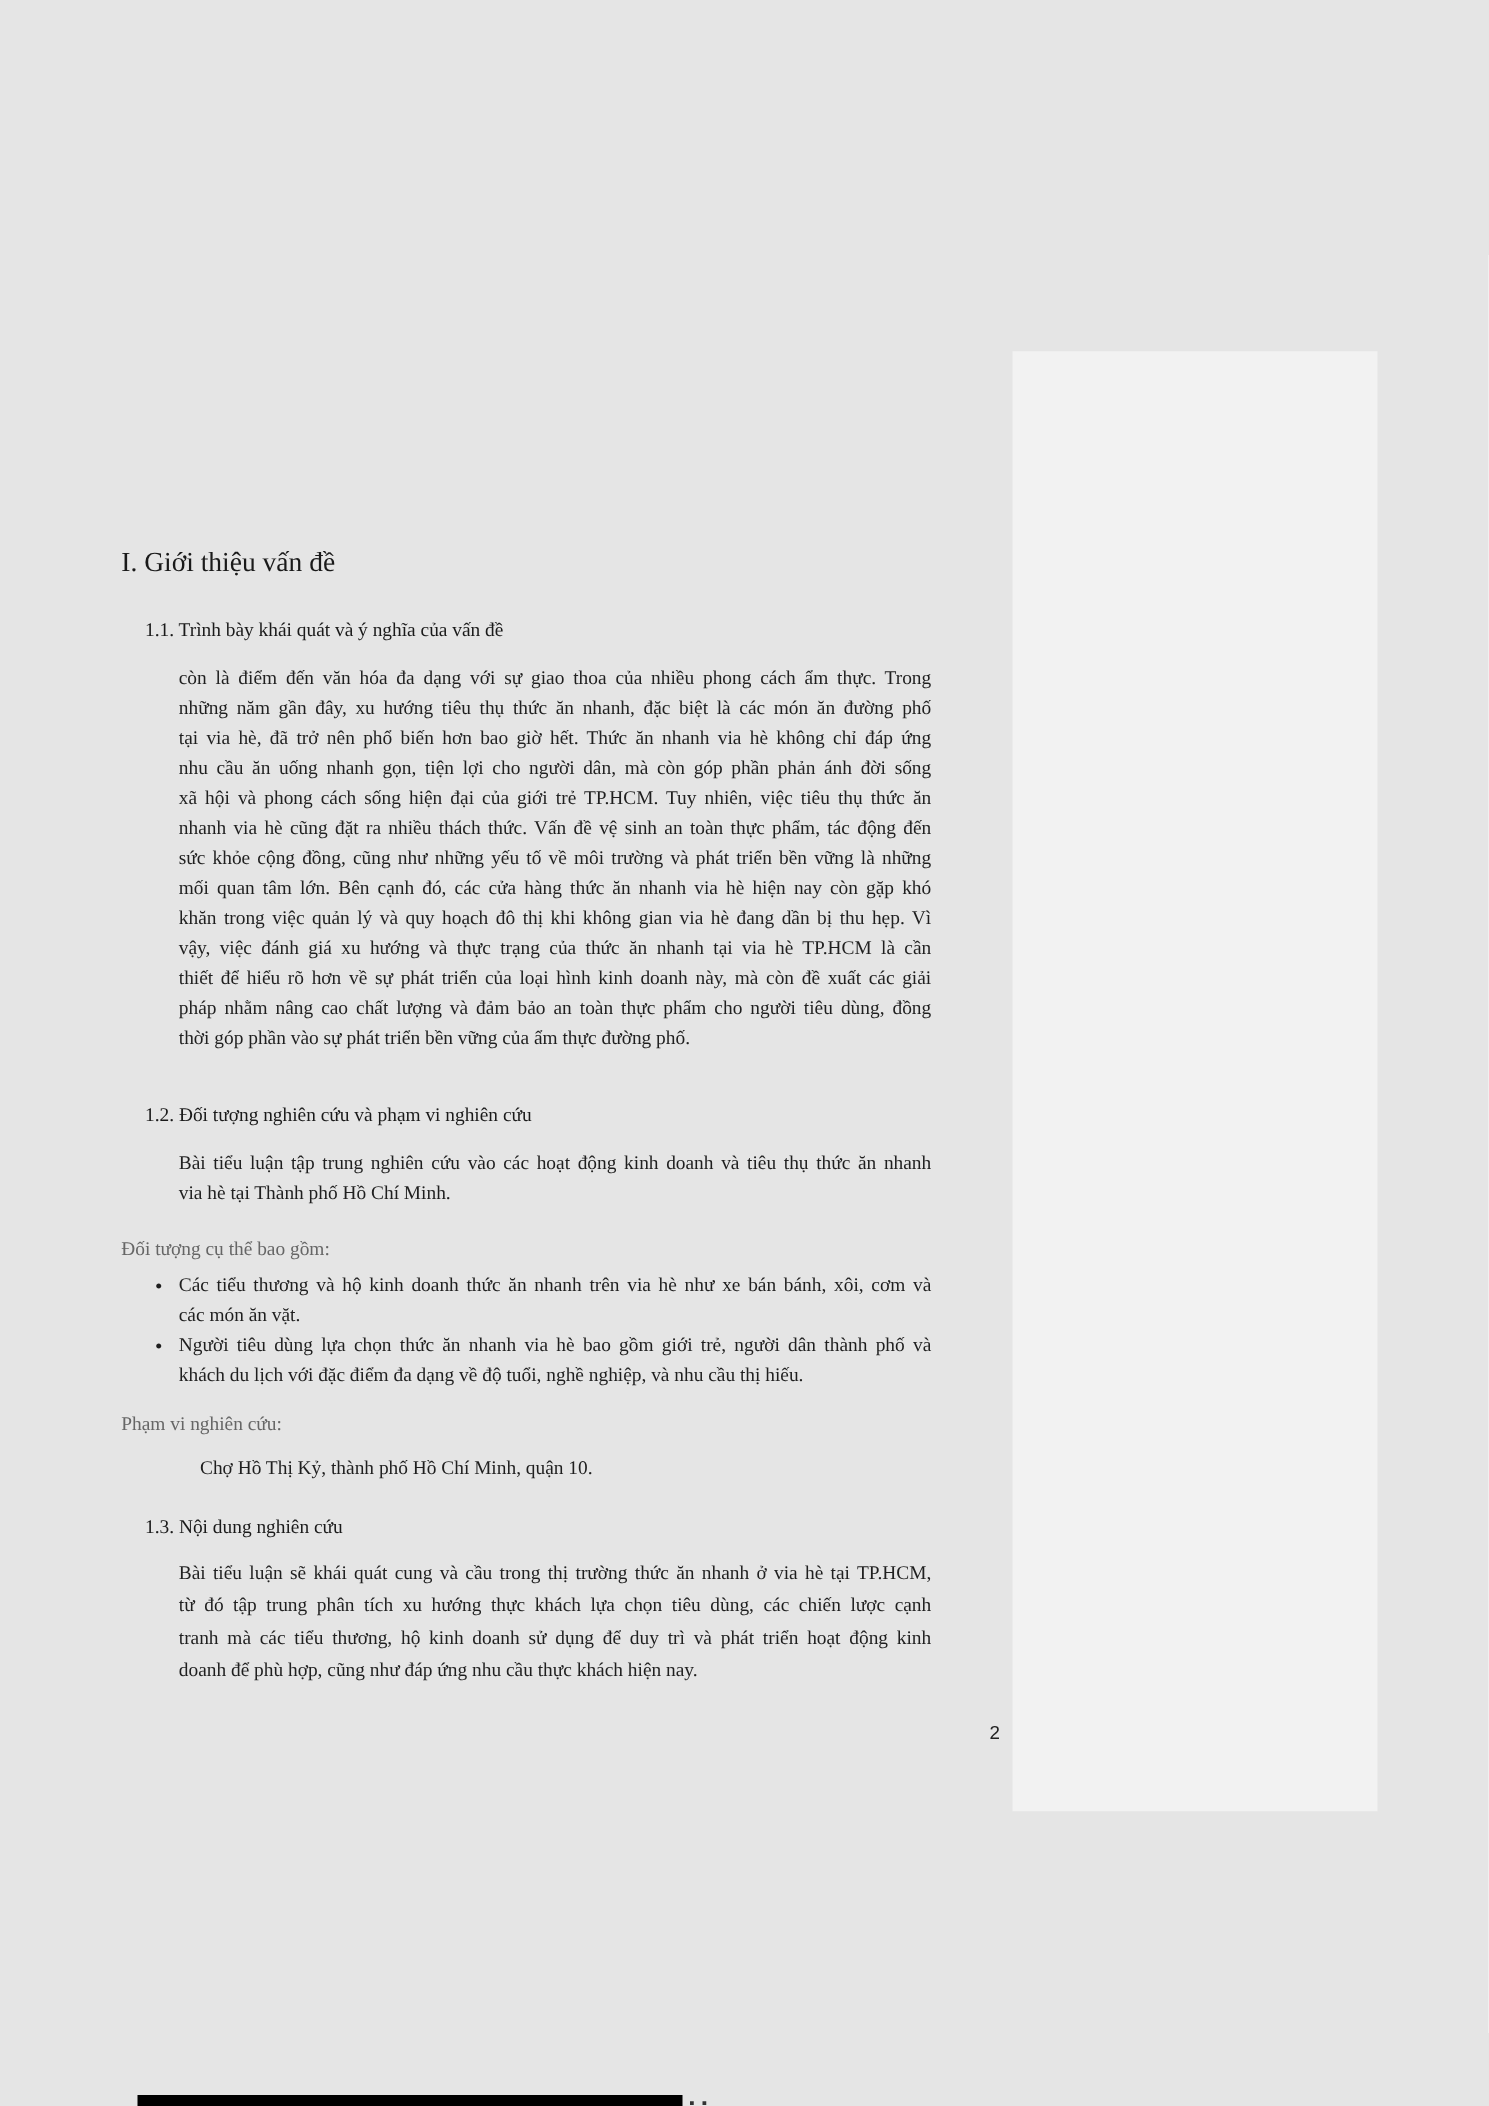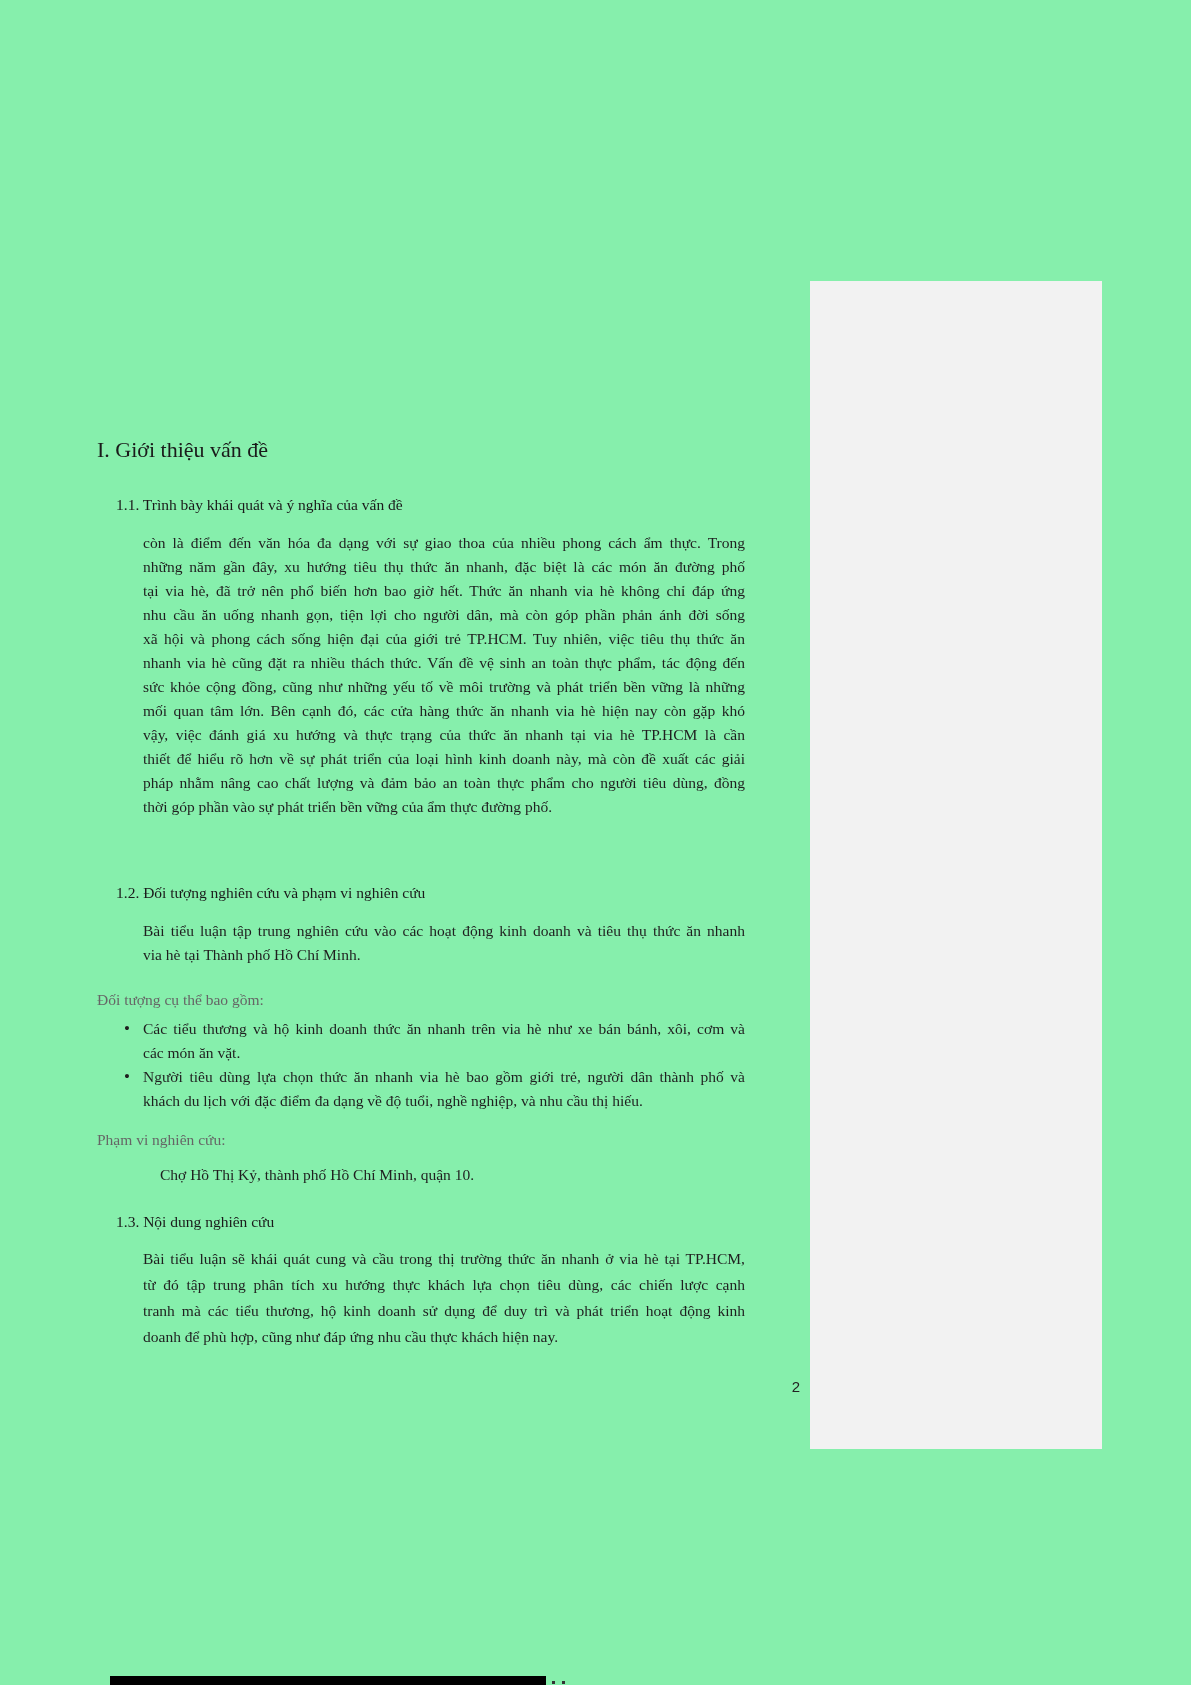--- a/index.html
+++ b/index.html
@@ -1,20 +1,20 @@
 <!DOCTYPE html>
 <html><head>
 <meta charset="utf-8">
 <style>
   html, body { margin: 0; padding: 0; background: #ffffff; }
   .canvas {
     position: relative;
     width: 1191px;
     height: 1685px;
-    background: #86efac;
+    background: #e5e5e5;
     overflow: hidden;
     font-family: "Liberation Serif", "DejaVu Serif", serif;
     color: #1f1f1f;
   }
   .gray-panel {
     position: absolute;
     left: 810px; top: 281px;
     width: 292px; height: 1168px;
     background: #f2f2f2;
   }
@@ -120,20 +120,21 @@
   <div class="h2 h11">1.1. Trình bày khái quát và ý nghĩa của vấn đề</div>
   <div class="para p11 lines">
       <div>còn là điểm đến văn hóa đa dạng với sự giao thoa của nhiều phong cách ẩm thực. Trong</div>
       <div>những năm gần đây, xu hướng tiêu thụ thức ăn nhanh, đặc biệt là các món ăn đường phố</div>
       <div>tại via hè, đã trở nên phổ biến hơn bao giờ hết. Thức ăn nhanh via hè không chỉ đáp ứng</div>
       <div>nhu cầu ăn uống nhanh gọn, tiện lợi cho người dân, mà còn góp phần phản ánh đời sống</div>
       <div>xã hội và phong cách sống hiện đại của giới trẻ TP.HCM. Tuy nhiên, việc tiêu thụ thức ăn</div>
       <div>nhanh via hè cũng đặt ra nhiều thách thức. Vấn đề vệ sinh an toàn thực phẩm, tác động đến</div>
       <div>sức khỏe cộng đồng, cũng như những yếu tố về môi trường và phát triển bền vững là những</div>
       <div>mối quan tâm lớn. Bên cạnh đó, các cửa hàng thức ăn nhanh via hè hiện nay còn gặp khó</div>
+      <div>khăn trong việc quản lý và quy hoạch đô thị khi không gian via hè đang dần bị thu hẹp. Vì</div>
       <div>vậy, việc đánh giá xu hướng và thực trạng của thức ăn nhanh tại via hè TP.HCM là cần</div>
       <div>thiết để hiểu rõ hơn về sự phát triển của loại hình kinh doanh này, mà còn đề xuất các giải</div>
       <div>pháp nhằm nâng cao chất lượng và đảm bảo an toàn thực phẩm cho người tiêu dùng, đồng</div>
       <div>thời góp phần vào sự phát triển bền vững của ẩm thực đường phố.</div>
     </div>
 
   <div class="h2 h12">1.2. Đối tượng nghiên cứu và phạm vi nghiên cứu</div>
   <div class="para p12 lines">
       <div>Bài tiểu luận tập trung nghiên cứu vào các hoạt động kinh doanh và tiêu thụ thức ăn nhanh</div>
       <div>via hè tại Thành phố Hồ Chí Minh.</div>

